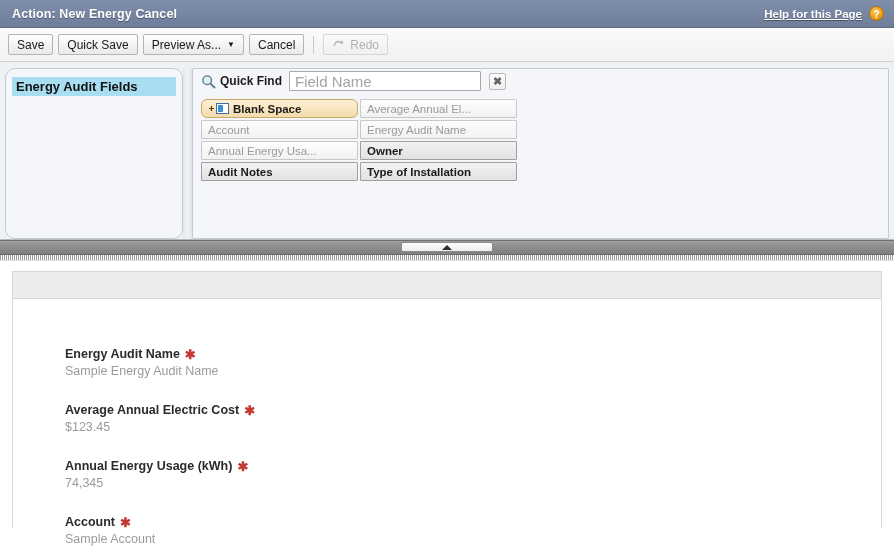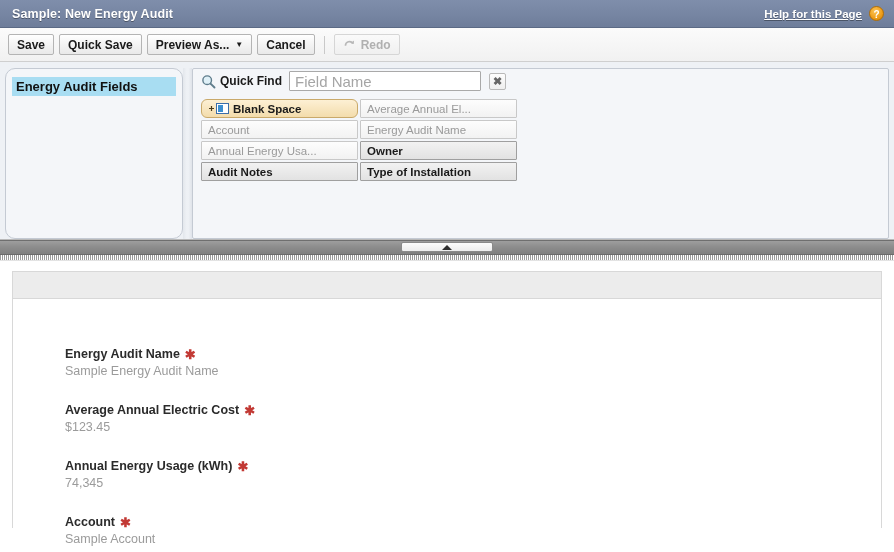--- a/index.html
+++ b/index.html
@@ -74,21 +74,21 @@
   .tb-btn {
     display: inline-flex;
     align-items: center;
     height: 21px;
     padding: 0 8px;
     margin-right: 5px;
     background: linear-gradient(to bottom, #ffffff 0%, #f4f4f4 48%, #e9e9e9 100%);
     border: 1px solid #b4b4b4;
     border-radius: 2px;
     font-size: 12px;
-    font-weight: bold;
+    font-weight: normal;
     color: #1a1a1a;
     cursor: pointer;
     white-space: nowrap;
     box-sizing: border-box;
   }
   .tb-btn .caret {
     margin-left: 6px;
     font-size: 8px;
     line-height: 1;
   }
@@ -96,21 +96,21 @@
     width: 1px;
     height: 18px;
     background: #c9c9c9;
     margin: 0 9px 0 4px;
   }
   .tb-btn.disabled {
     color: #b0b0b0;
     border-color: #d6d6d6;
     background: linear-gradient(to bottom, #fafafa 0%, #f0f0f0 100%);
     cursor: default;
-    font-weight: bold;
+    font-weight: normal;
     text-align: center;
   }
   .redo-icon {
     width: 13px;
     height: 13px;
     margin-right: 5px;
     flex: 0 0 auto;
   }
 
   
@@ -323,21 +323,21 @@
     font-size: 12.5px;
     color: #9b9b9b;
     margin-top: 2px;
     white-space: nowrap;
   }
 </style>
 </head>
 <body>
 
 <div id="title-bar">
-  <span class="title-text">Sample: New Energy Audit</span>
+  <span class="title-text">Action: New Energy Cancel</span>
   <span class="spacer"></span>
   <a class="help-link">Help for this Page</a>
   <span class="help-icon">?</span>
 </div>
 
 <div id="toolbar">
   <div class="tb-btn">
     <span>Save</span>
   </div>
   <div class="tb-btn">

